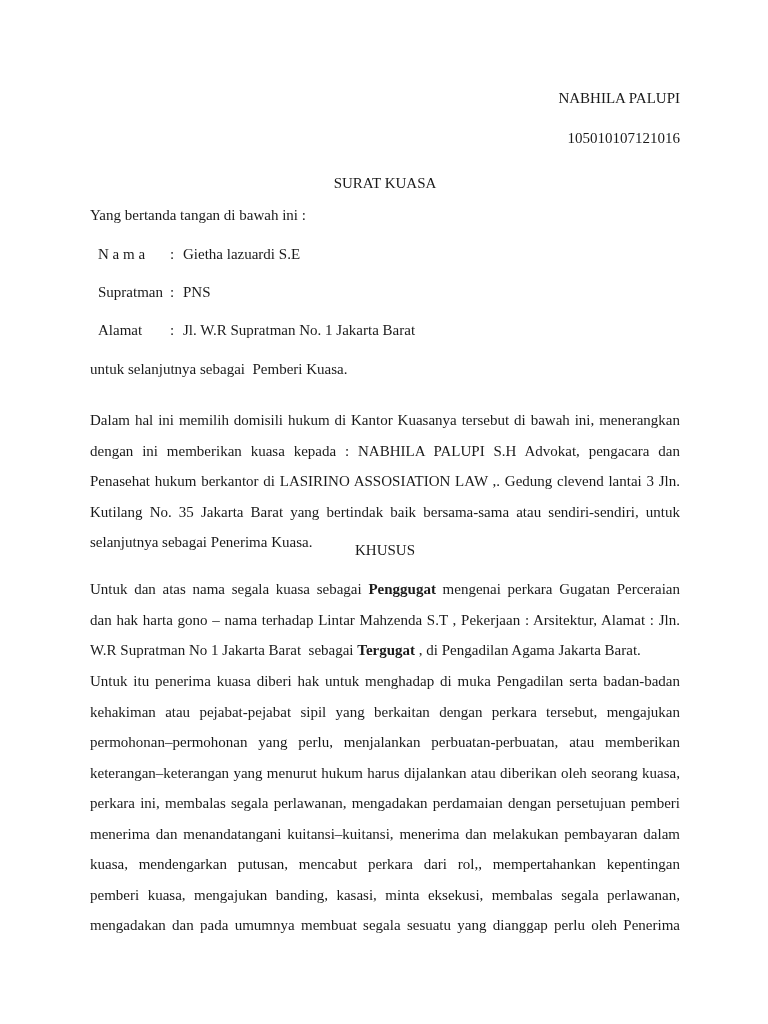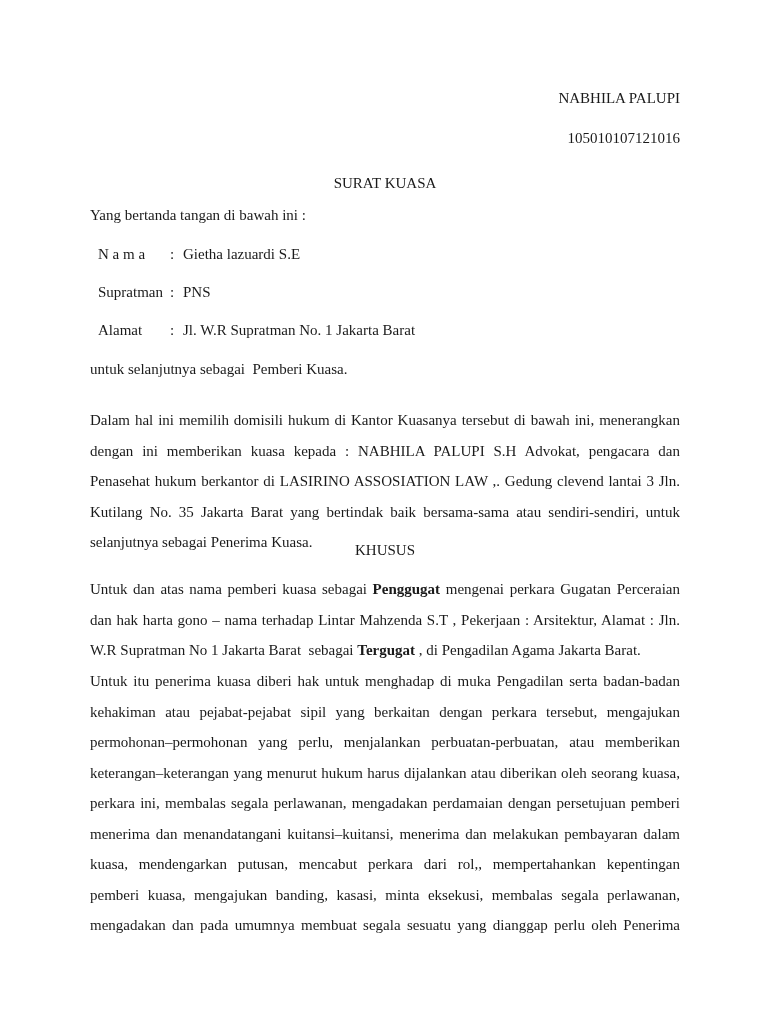--- a/index.html
+++ b/index.html
@@ -105,21 +105,21 @@
     <span class="line">Penasehat hukum berkantor di LASIRINO ASSOSIATION LAW ,. Gedung clevend lantai  3 Jln.</span>
     <span class="line">Kutilang No. 35 Jakarta Barat yang bertindak baik bersama-sama atau sendiri-sendiri, untuk</span>
     <span class="line last">selanjutnya sebagai Penerima Kuasa.</span>
   </div>
 
   <div class="center-line" style="top:540px;">
     <span>KHUSUS</span>
   </div>
 
   <div class="para" style="top:574px;">
-    <span class="line"><span>Untuk dan atas nama pemberi kuasa sebagai </span><b>Penggugat</b><span> mengenai perkara Gugatan Perceraian</span></span>
+    <span class="line"><span>Untuk dan atas nama segala kuasa sebagai </span><b>Penggugat</b><span> mengenai perkara Gugatan Perceraian</span></span>
     <span class="line">dan hak harta gono – nama terhadap Lintar Mahzenda  S.T , Pekerjaan : Arsitektur,  Alamat : Jln.</span>
     <span class="line last" style="white-space:pre;"><span>W.R Supratman No 1 Jakarta Barat  sebagai </span><b>Tergugat</b><span> , di Pengadilan Agama Jakarta Barat.</span></span>
   </div>
 
   <div class="para" style="top:666px;">
     <span class="line">Untuk itu  penerima kuasa diberi hak untuk menghadap di muka Pengadilan serta badan-badan</span>
     <span class="line">kehakiman atau pejabat-pejabat sipil yang berkaitan dengan perkara tersebut, mengajukan</span>
     <span class="line">permohonan–permohonan yang perlu, menjalankan perbuatan-perbuatan, atau memberikan</span>
     <span class="line">keterangan–keterangan yang menurut hukum harus dijalankan atau diberikan oleh seorang kuasa,</span>
     <span class="line">perkara ini, membalas segala perlawanan, mengadakan perdamaian dengan persetujuan pemberi</span>

